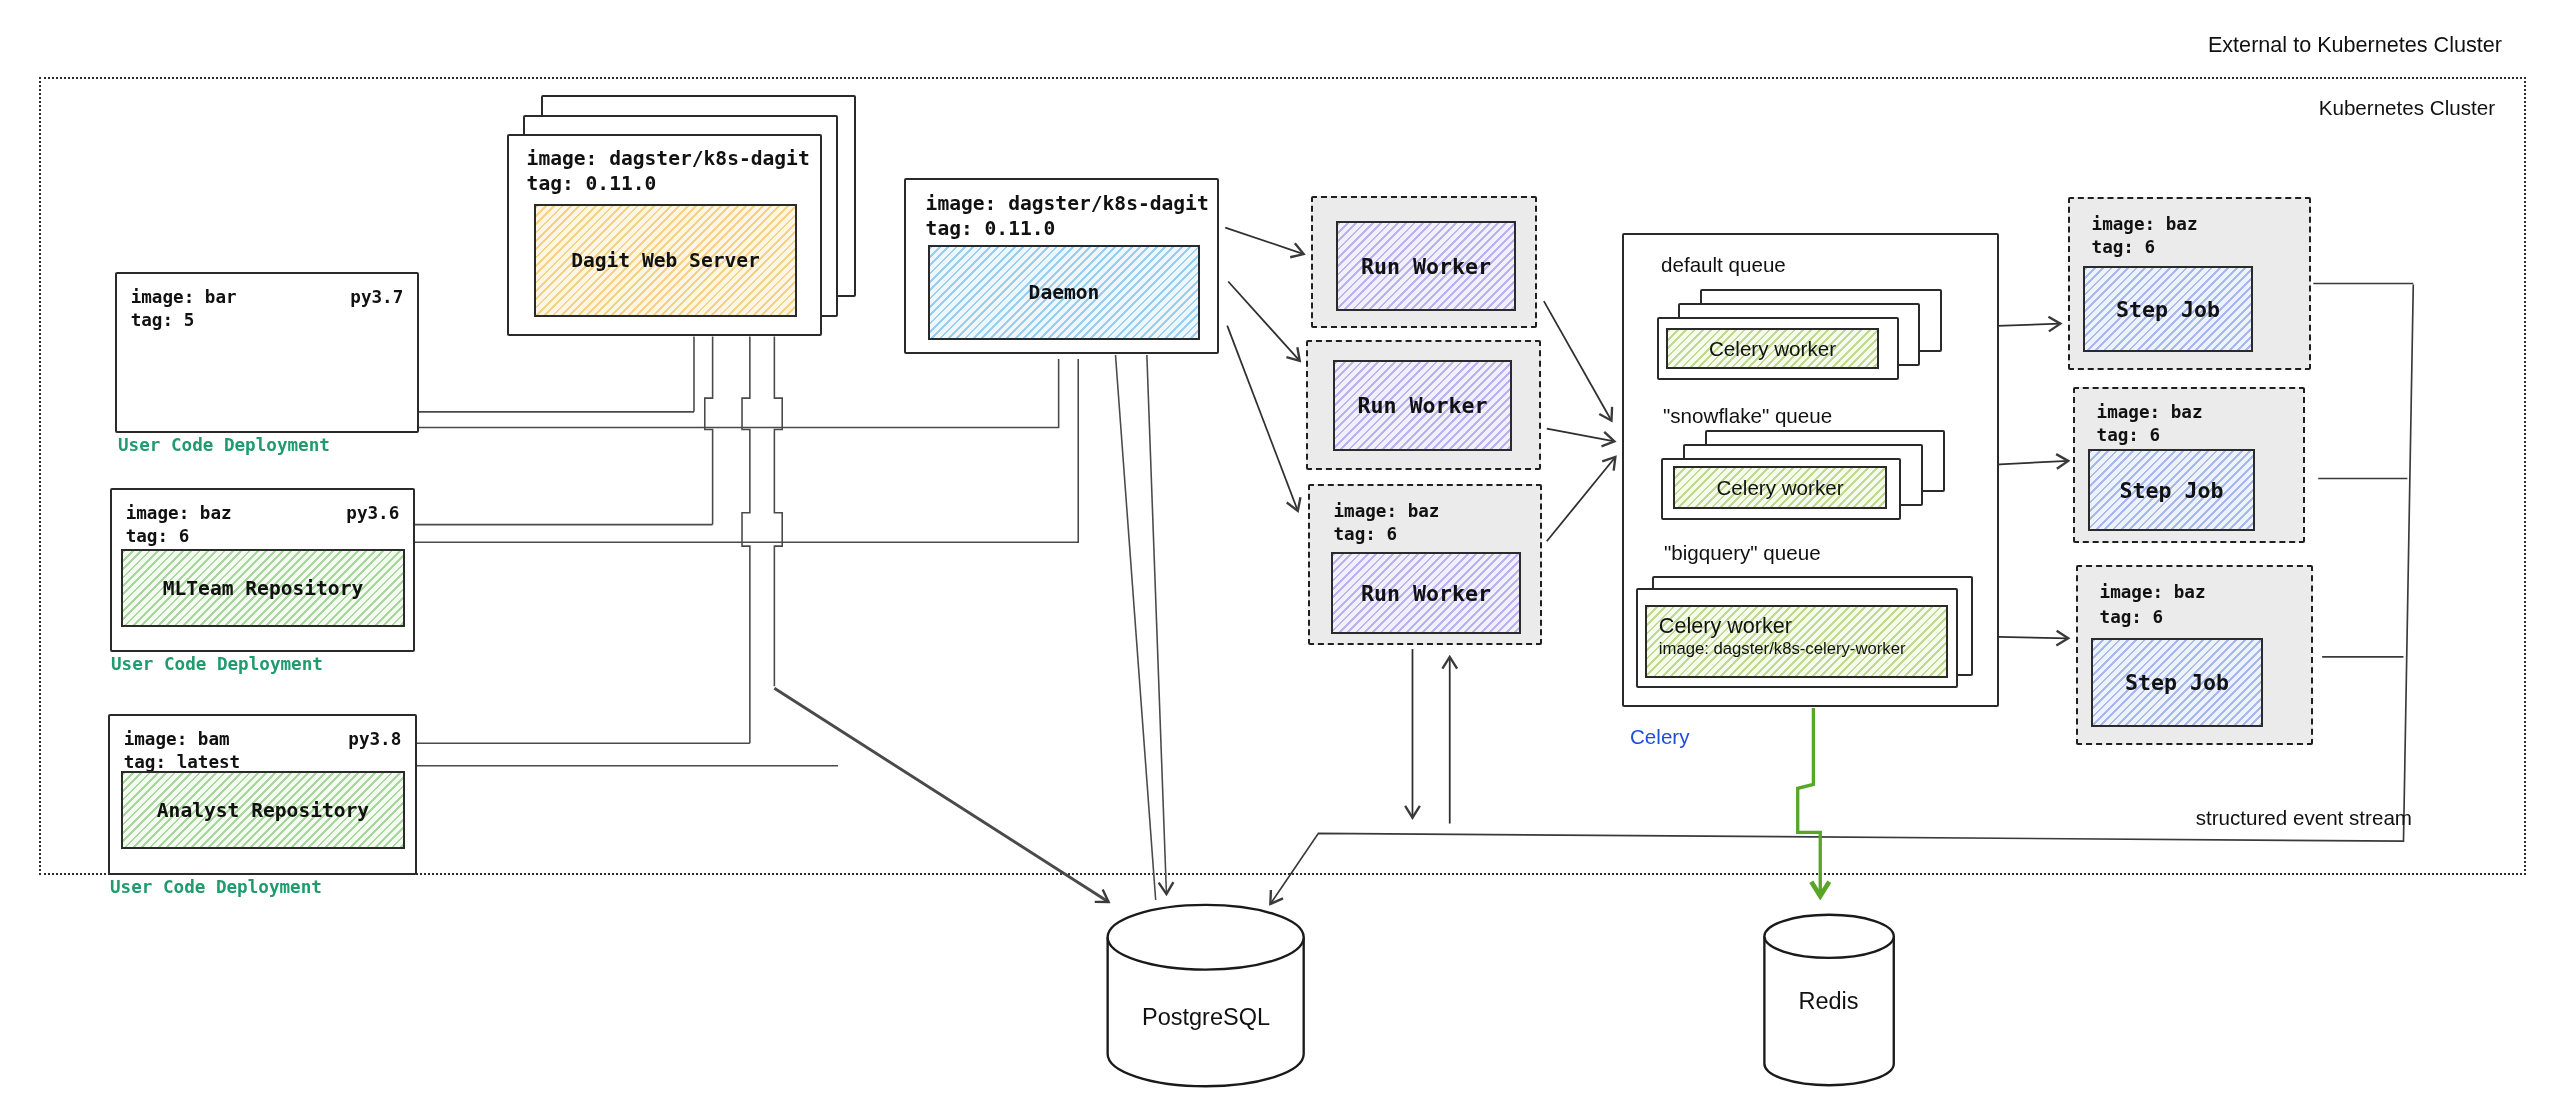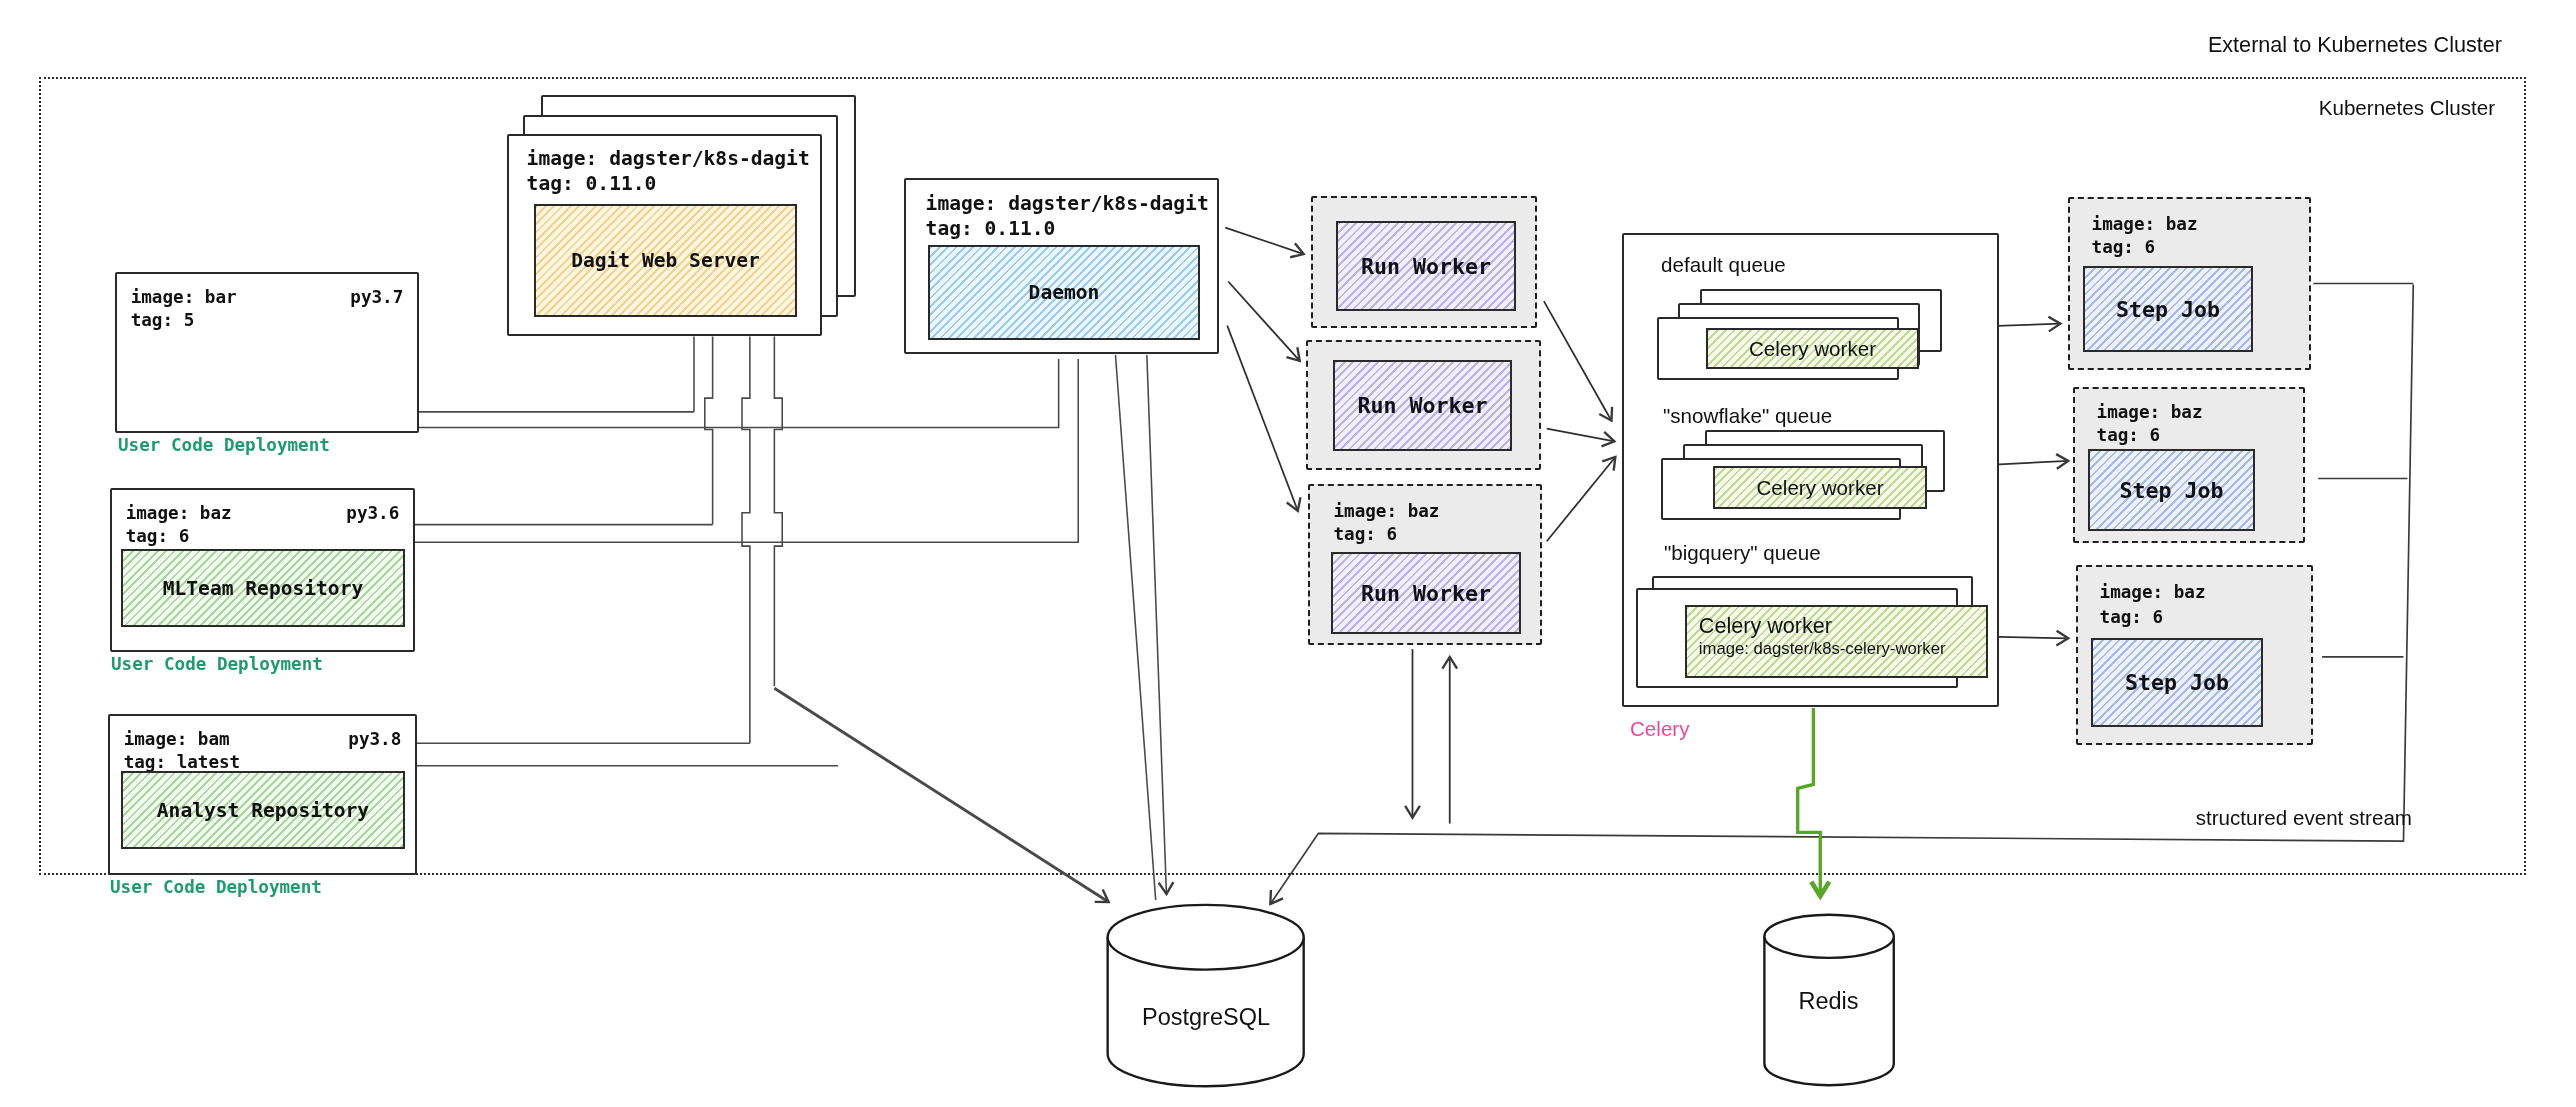--- a/index.html
+++ b/index.html
@@ -8,28 +8,28 @@
   .abs{position:absolute;box-sizing:border-box;}
   .lines{position:absolute;left:0;top:0;z-index:1;}
   .cluster-border{border:2.9px dotted #2b2b2b;z-index:0;}
   .box{background:#ffffff;border:2px solid #2a2a2a;border-radius:2px;z-index:2;}
   .dashed{background:#ebebeb;border:2.5px dashed #1f1f1f;border-radius:2px;z-index:2;}
   .mono{font-family:"DejaVu Sans Mono",monospace;font-weight:bold;}
   .code{font-size:17.6px;line-height:22.5px;white-space:pre;}
   .code-lg{font-size:19.6px;line-height:23.5px;white-space:pre;}
   .hatch{border:2px solid #2a2a2a;display:flex;align-items:center;justify-content:center;z-index:3;}
   .hatch-green{background-color:#f4fbf0;background-image:repeating-linear-gradient(135deg,rgba(104,186,88,.55) 0 2px,transparent 2px 5.9px);}
-  .hatch-celery{background-color:#f7fbec;background-image:repeating-linear-gradient(135deg,rgba(152,196,88,.6) 0 2px,transparent 2px 5.9px);margin-left:40px;}
+  .hatch-celery{background-color:#f7fbec;background-image:repeating-linear-gradient(135deg,rgba(152,196,88,.6) 0 2px,transparent 2px 5.9px);}
   .hatch-orange{background-color:#fdf6e2;background-image:repeating-linear-gradient(135deg,rgba(240,185,80,.6) 0 2px,transparent 2px 5.9px);}
   .hatch-blue{background-color:#eef7fd;background-image:repeating-linear-gradient(135deg,rgba(98,178,230,.6) 0 2px,transparent 2px 5.9px);align-items:center;}
   .hatch-purple{background-color:#f2f0fd;background-image:repeating-linear-gradient(135deg,rgba(132,116,230,.5) 0 2px,transparent 2px 5.9px);}
   .hatch-step{background-color:#eef2fc;background-image:repeating-linear-gradient(135deg,rgba(108,138,228,.55) 0 2px,transparent 2px 5.9px);}
   .label-sans{font-size:20.6px;z-index:4;}
   .label-green{color:#1f9b6e;font-size:17.6px;z-index:4;}
-  .celery-green{color:#ec4899;}
+  .celery-green{color:#1d4ed8;margin-top:8px;}
   .py{position:absolute;right:13.7px;top:11.8px;}
   .qlabel{font-size:20.6px;z-index:4;}
   .biglabel{font-size:21.6px;}
   .center-text{text-align:center;}
 </style>
 </head>
 <body>
 
 <div class="canvas">
 

